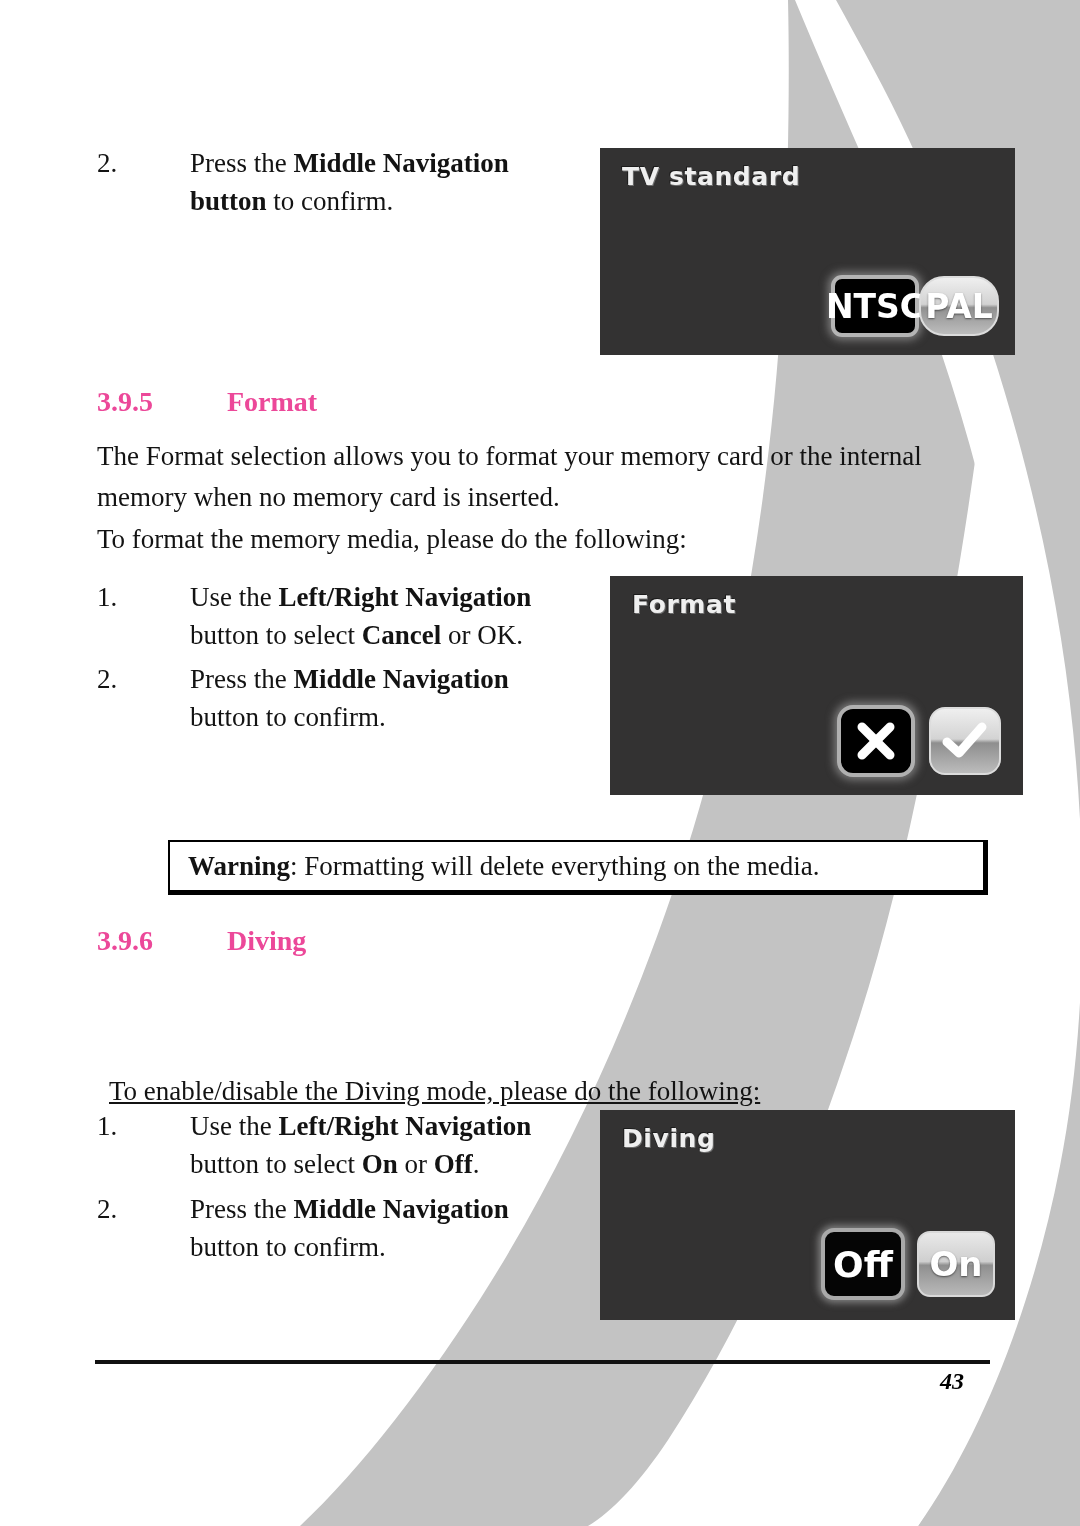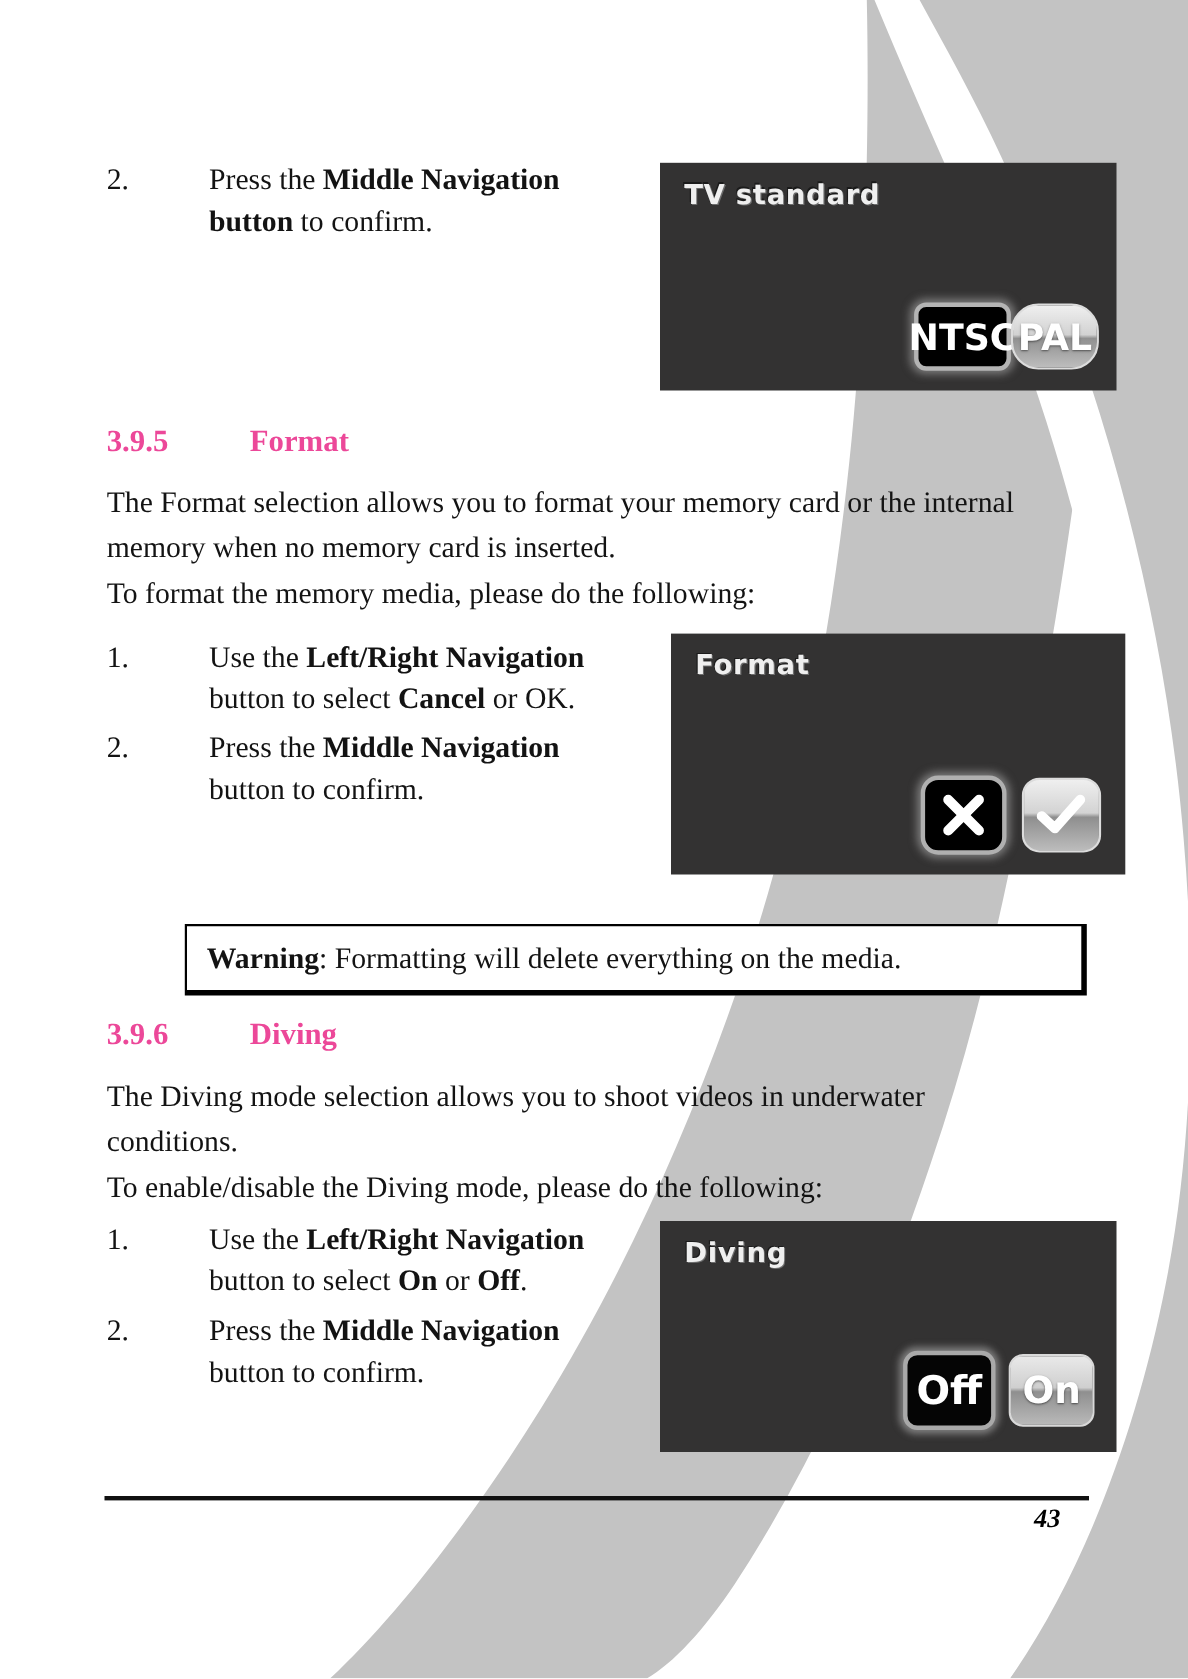--- a/index.html
+++ b/index.html
@@ -297,33 +297,32 @@
           </svg>
         </div>
         <div class="glyphbtn unsel" style="width:72px; height:68px;">
           <svg width="46" height="42" viewBox="0 0 46 42">
             <path d="M 5 22 L 17 33 L 40 7" fill="none" stroke="#ffffff" stroke-width="9" stroke-linecap="round" stroke-linejoin="round"></path>
           </svg>
         </div>
       </div>
     </div>
 
-    <div class="warning-box" style="left:168px; top:840px; width:820px; height:65px;">
+    <div class="warning-box" style="left:168px; top:840px; width:820px; height:55px;">
       <div class="warning-text">
         <b>Warning</b><span>: Formatting will delete everything on the media.</span>
       </div>
     </div>
 
     <div class="heading" style="left:97px; top:919px;">
       <span class="h-num">3.9.6</span><span>Diving</span>
     </div>
 
-    <p class="para" style="left:97px; top:976px; width:830px; margin:0;">The Diving mode selection allows you to shoot videos in underwater conditions.</p>
-
-    <p class="para" style="left:97px; top:1059px; width:890px; margin:0;">To enable/disable the Diving mode, please do the following:</p>
+
+    <p class="para" style="left:97px; top:1059px; width:890px; margin:12px;text-decoration:underline;">To enable/disable the Diving mode, please do the following:</p>
 
     <div class="step" style="left:97px; top:1107px; width:500px; height:84px;">
       <span class="step-num">1.</span>
       <span class="step-body">
         <span>Use the </span><b>Left/Right Navigation</b><br>
         <span>button to select </span><b>On</b><span> or </span><b>Off</b><span>.</span>
       </span>
     </div>
 
     <div class="step" style="left:97px; top:1190px; width:500px; height:84px;">

